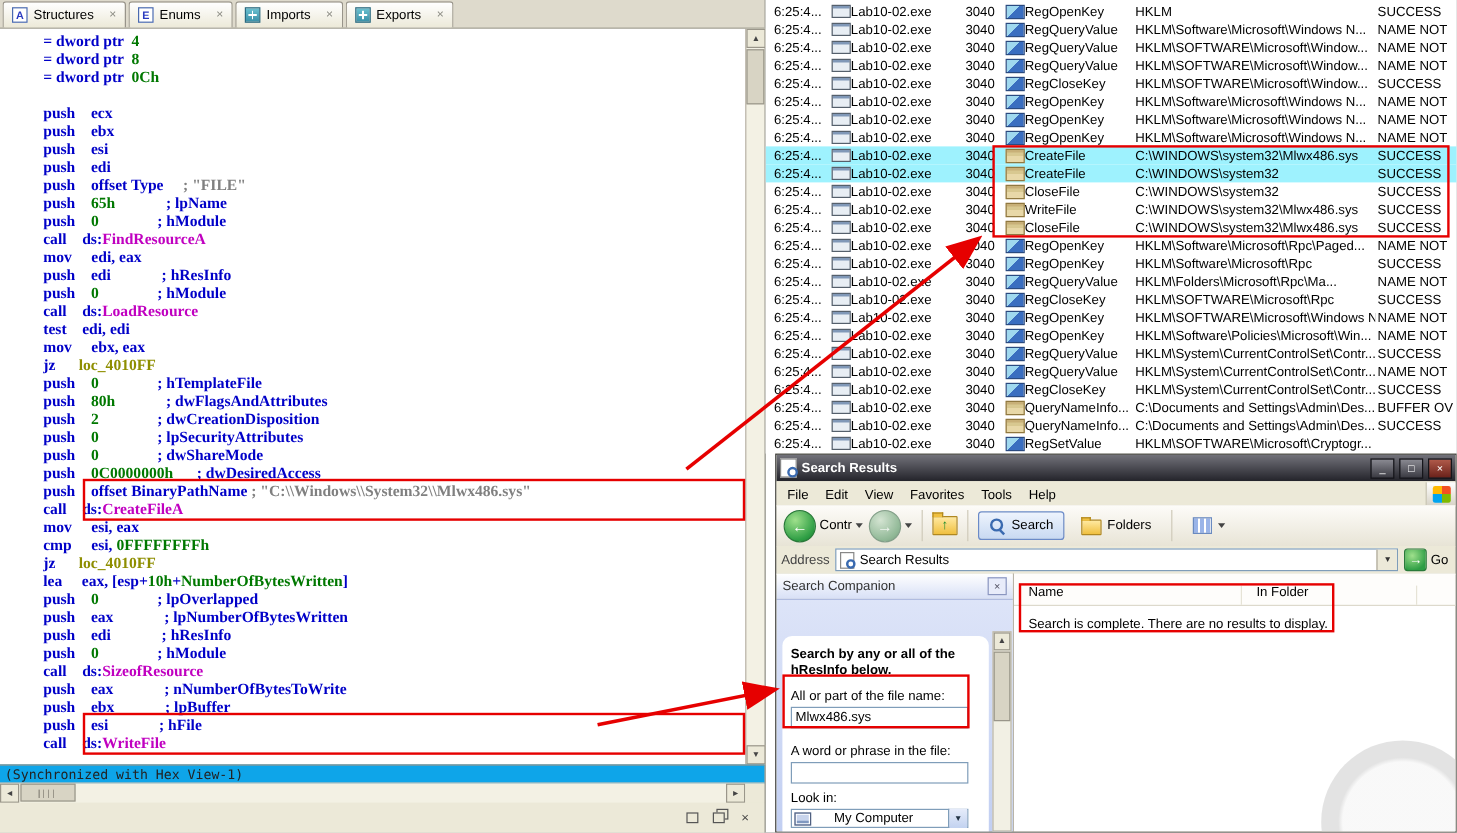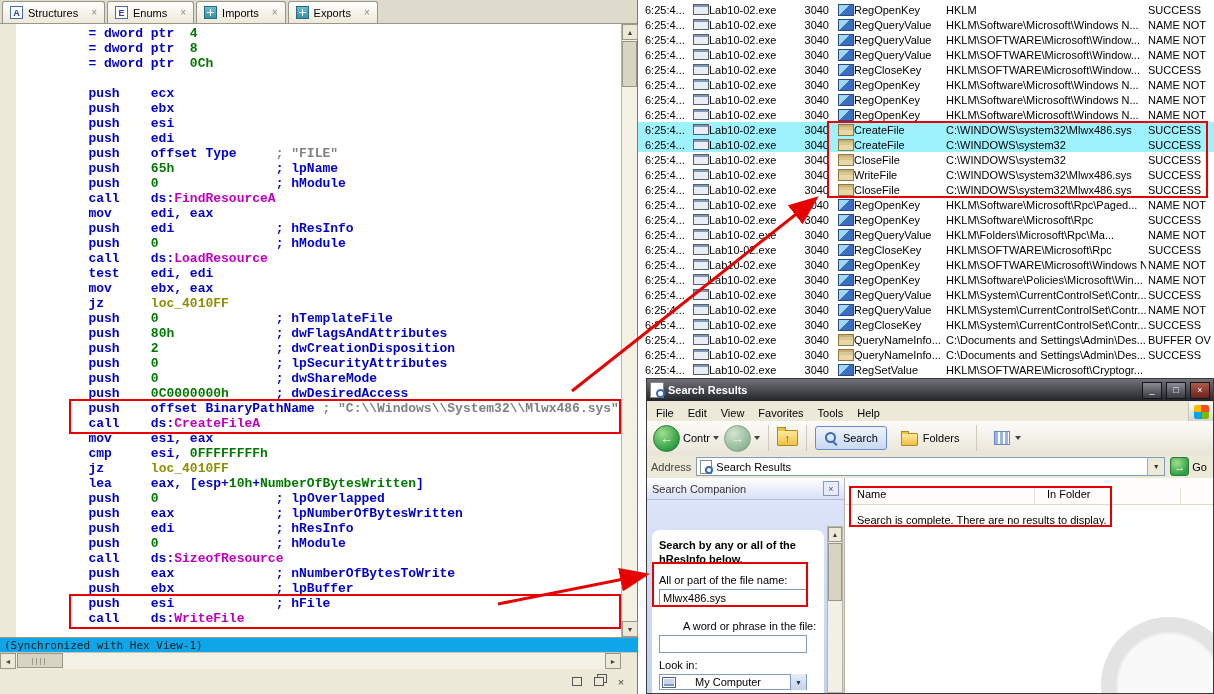--- a/index.html
+++ b/index.html
@@ -14,22 +14,22 @@
   .tab{height:21px;display:flex;align-items:center;gap:5px;padding:0 7px;background:linear-gradient(#ffffff,#ece9d8);
        border:1px solid #98948a;border-bottom:none;border-radius:3px 3px 0 0;font-size:11px;}
   .tabicon{width:13px;height:13px;display:inline-flex;align-items:center;justify-content:center;box-sizing:border-box;}
   .structures-icon,.enums-icon{border:1px solid #4a6ab0;color:#2a3ac0;background:#fff;font-size:9px;font-weight:bold;}
   .imports-icon,.exports-icon{background:linear-gradient(#6ac0d0,#3a90a8);border:1px solid #2a6a80;position:relative;}
   .imports-icon::after,.exports-icon::after{content:"";position:absolute;inset:2px;
       background:linear-gradient(90deg,transparent 44%,#fff 44% 56%,transparent 56%),
                  linear-gradient(transparent 44%,#fff 44% 56%,transparent 56%);}
   .tabx{color:#8a8a82;font-size:10px;margin-left:8px;}
 
-  #code{position:absolute;left:16px;top:24px;width:621px;height:613px;background:#fff;overflow:hidden;
-        font-family:Liberation Mono, monospace;font-size:13px;line-height:15px;font-weight:bold;
+  #code{position:absolute;left:0;top:24px;width:621px;height:613px;background:#fff;overflow:hidden;
+        font-family:Liberation Serif, serif;font-size:13px;line-height:15px;font-weight:bold;
         white-space:pre;padding:2px 0 0 10px;box-sizing:border-box;}
   .cl{height:15px;}
   .sy-k{color:var(--ida-keyword,#0000c8);}
   .sy-n{color:var(--ida-number,#007800);}
   .sy-a{color:var(--ida-api,#c000c0);}
   .sy-l{color:var(--ida-location,#8e8e00);}
   .sy-c{color:var(--ida-comment,#0000c8);}
   .sy-cs{color:var(--ida-string,#808080);}
   .sy-v{color:var(--ida-stackvar,#007800);}
 
@@ -124,21 +124,21 @@
              display:flex;flex-direction:column;box-sizing:border-box;}
   .comp-header{height:21px;flex:none;background:linear-gradient(#ffffff,#d8e0f6);border-bottom:1px solid #b0bce0;
                display:flex;align-items:center;padding:0 5px;color:#333;}
   .comp-close{margin-left:auto;width:14px;height:13px;border:1px solid #8a96c0;background:#e8ecfa;color:#556;
               font-size:9px;display:flex;align-items:center;justify-content:center;}
   .comp-body{position:relative;flex:1;background:linear-gradient(#dde4f8,#c2cff2);}
   .comp-panel{position:absolute;left:5px;top:30px;right:20px;bottom:0;background:#fff;border-radius:8px 8px 0 0;
               padding:6px 7px;box-sizing:border-box;}
   .comp-heading{font-weight:bold;margin:2px 0 8px 0;line-height:14px;}
   .comp-label{margin:6px 0 2px 0;line-height:13px;}
-  .comp-label.mt{margin-top:13px;margin-left:24px;}
+  .comp-label.mt{margin-top:13px;}
   .comp-input{width:148px;height:18px;border:1px solid #7f9db9;font-family:"Liberation Sans",sans-serif;
               font-size:11px;padding:1px 3px;box-sizing:border-box;background:#fff;display:block;}
   .comp-select{width:148px;height:16px;border:1px solid #7f9db9;background:#fff;display:flex;align-items:center;
                gap:19px;padding-left:2px;box-sizing:border-box;margin-top:2px;}
   .driveicon{width:12px;height:9px;background:#c8d4ec;border:1px solid #506080;
              box-shadow:inset 0 0 0 1px #fff,inset 0 -3px 0 #8098c0;flex:none;}
   .sel-dd{margin-left:auto;width:15px;height:16px;background:linear-gradient(#e6ecfa,#c2d2f0);border-left:1px solid #7f9db9;
           display:flex;align-items:center;justify-content:center;font-size:7px;color:#234;}
   .comp-scroll{position:absolute;right:1px;top:26px;width:16px;bottom:0;background:#f2f0e4;border:1px solid #b8b4a8;box-sizing:border-box;}
   .comp-scroll .up2{position:absolute;top:0;left:0;width:14px;height:15px;background:#ece9d8;border:1px solid #9a968a;

